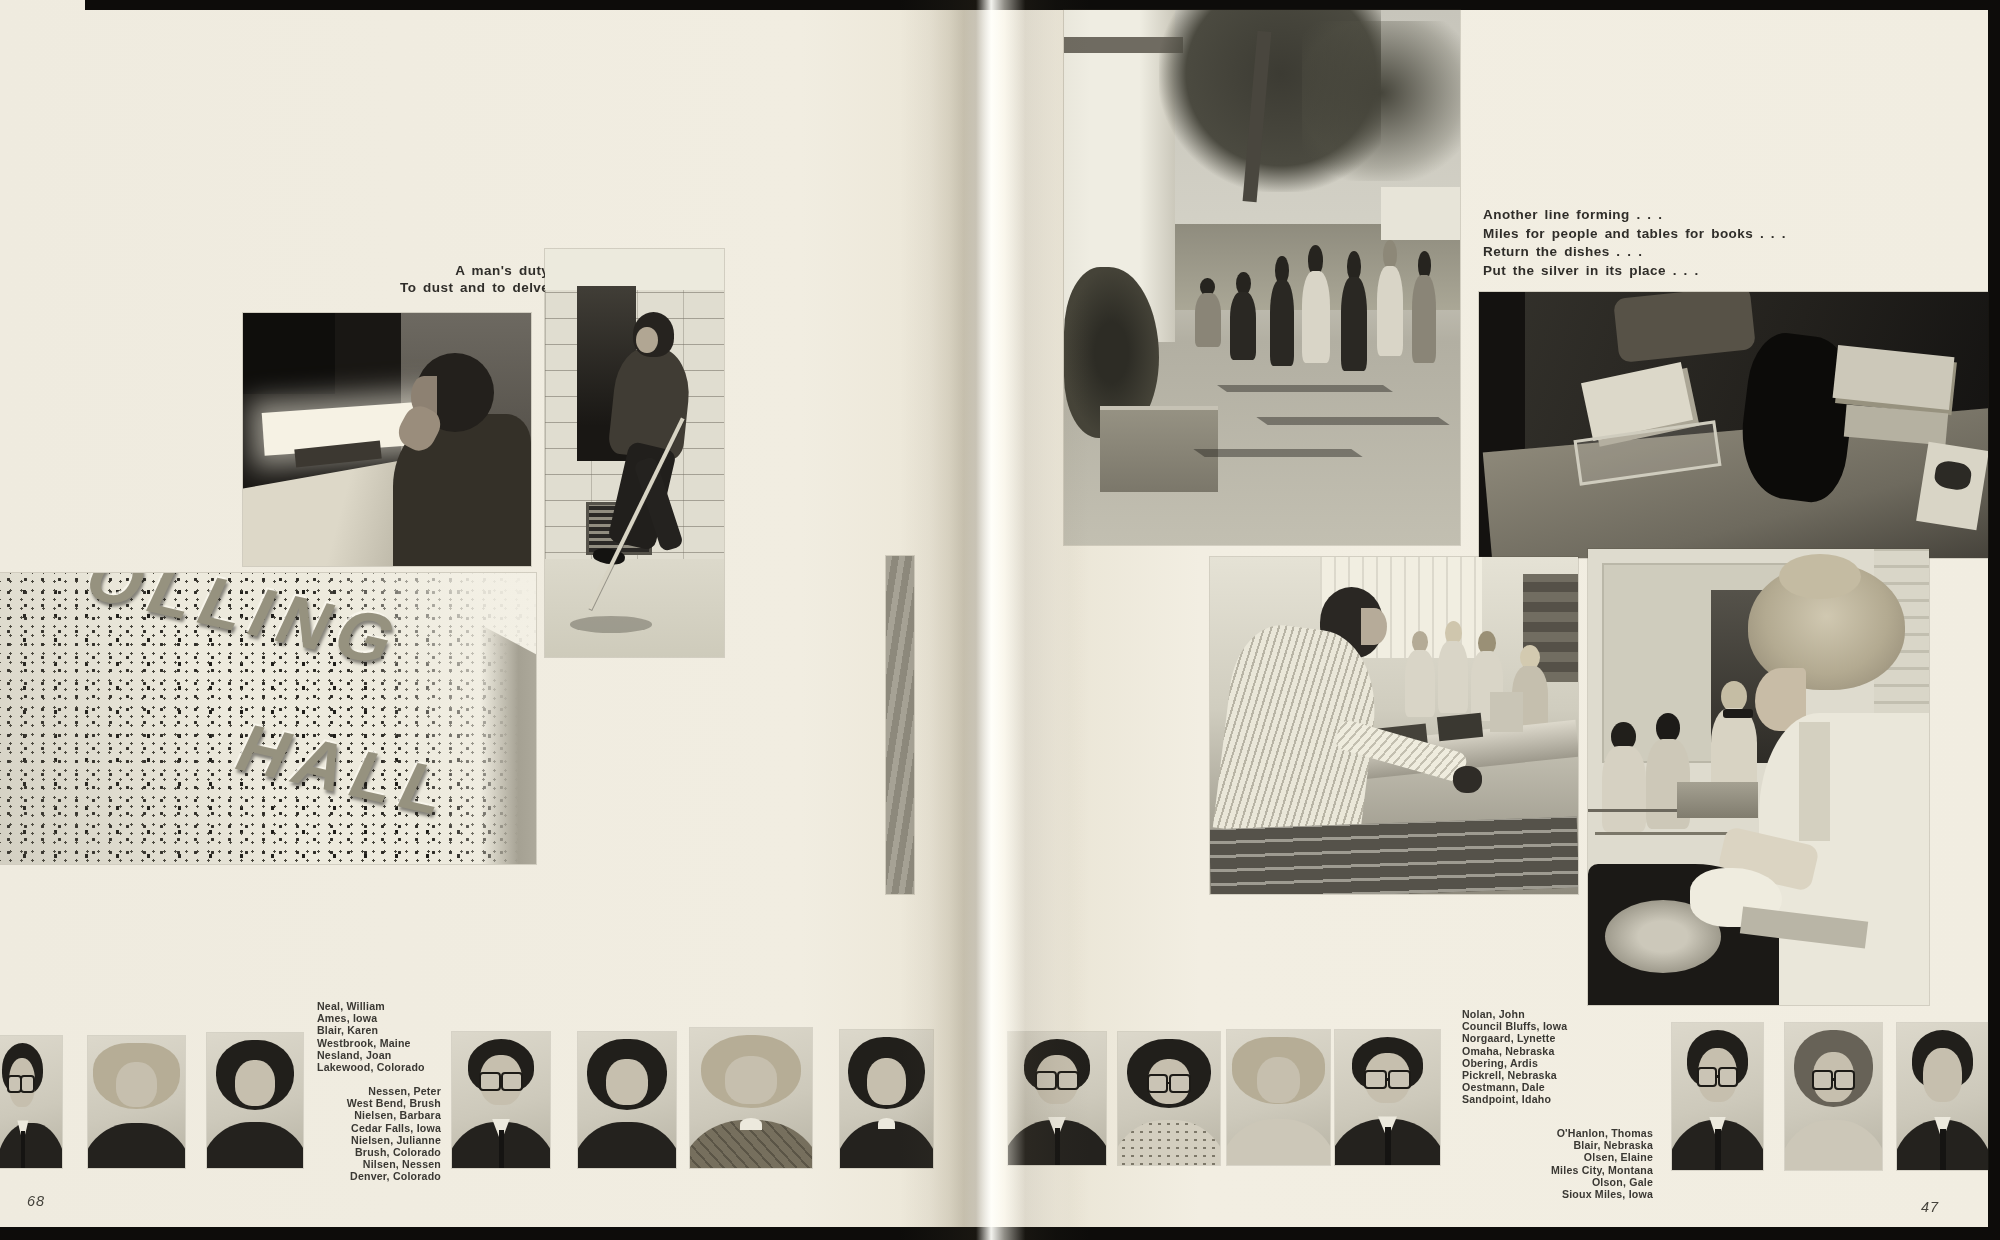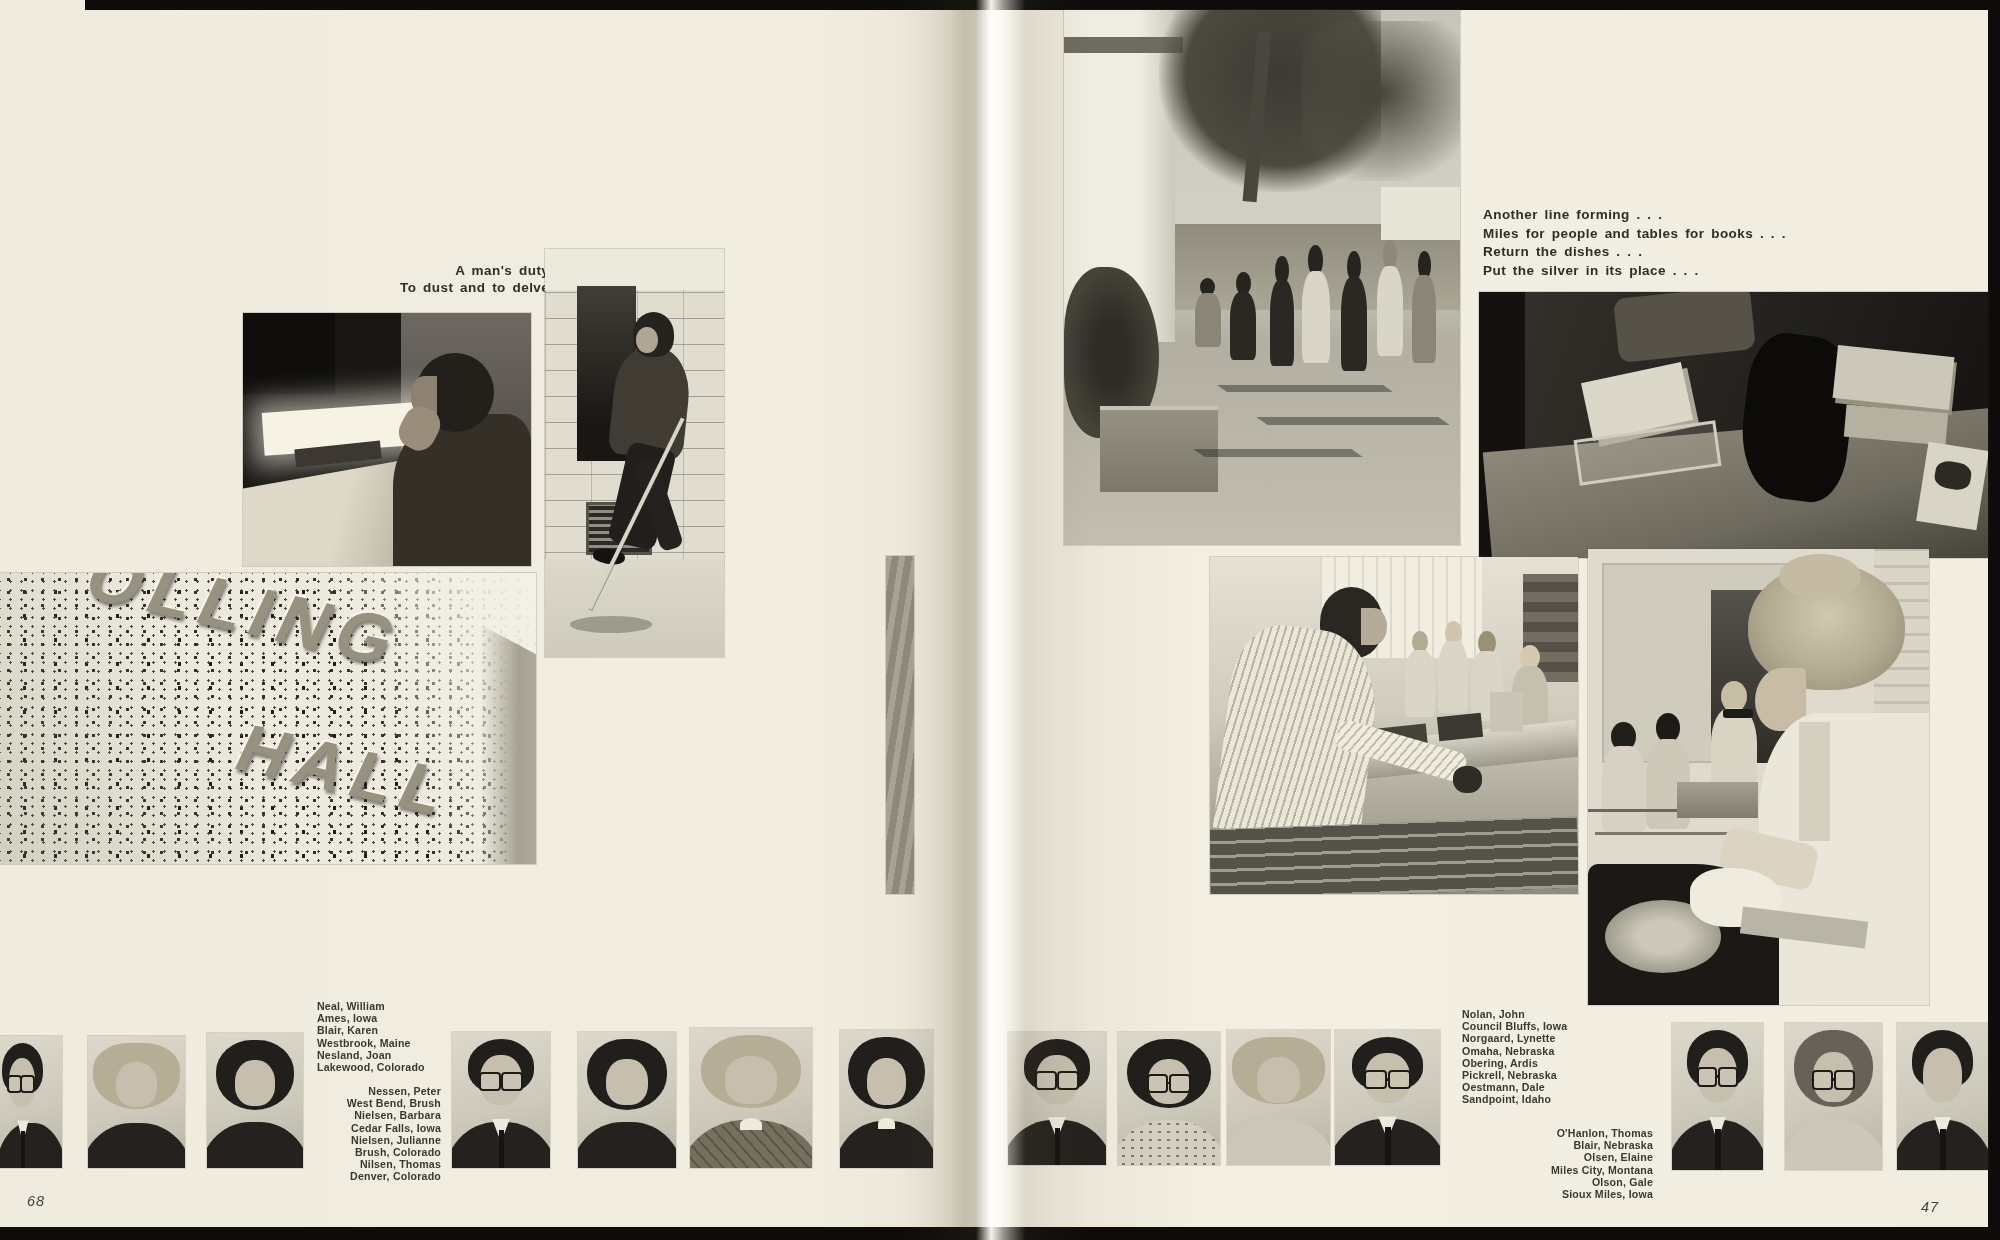--- a/index.html
+++ b/index.html
@@ -110,21 +110,21 @@
     <div>Nesland, Joan</div>
     <div>Lakewood, Colorado</div>
   </div>
   <div class="roster ra" style="right:1559px;top:1085px;">
     <div>Nessen, Peter</div>
     <div>West Bend, Brush</div>
     <div>Nielsen, Barbara</div>
     <div>Cedar Falls, Iowa</div>
     <div>Nielsen, Julianne</div>
     <div>Brush, Colorado</div>
-    <div>Nilsen, Thomas</div>
+    <div>Nilsen, Nessen</div>
     <div>Denver, Colorado</div>
   </div>
 
   <div class="port m" style="left:0;top:1036px;width:62px;height:132px;">
     <div class="hair" style="left:4%;right:30%;"></div>
       <div class="face" style="left:14%;"></div>
     <div class="gl" style="left:12%;">
         <i></i>
       </div>
       <div class="body"></div>

